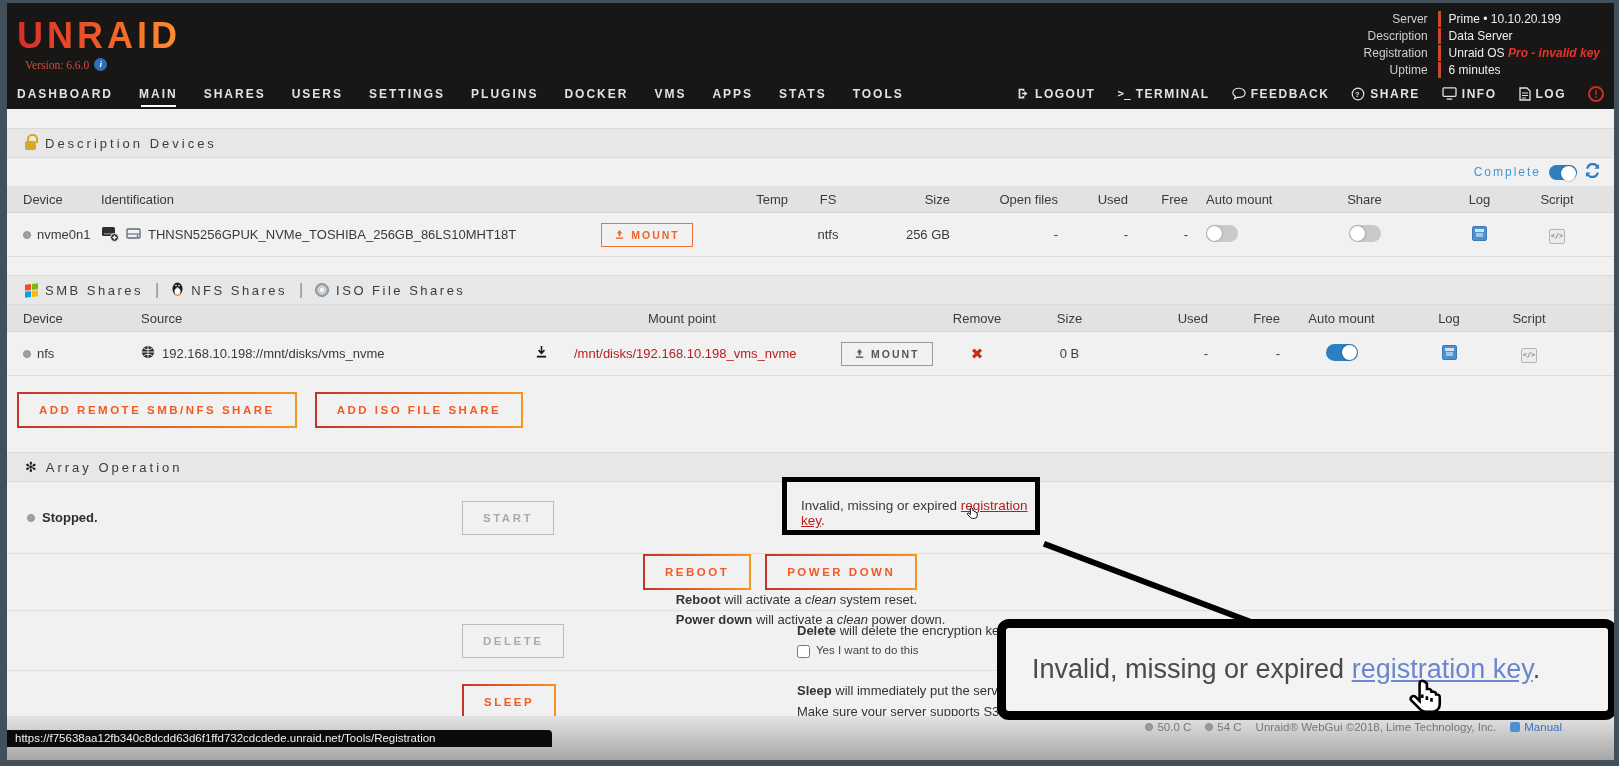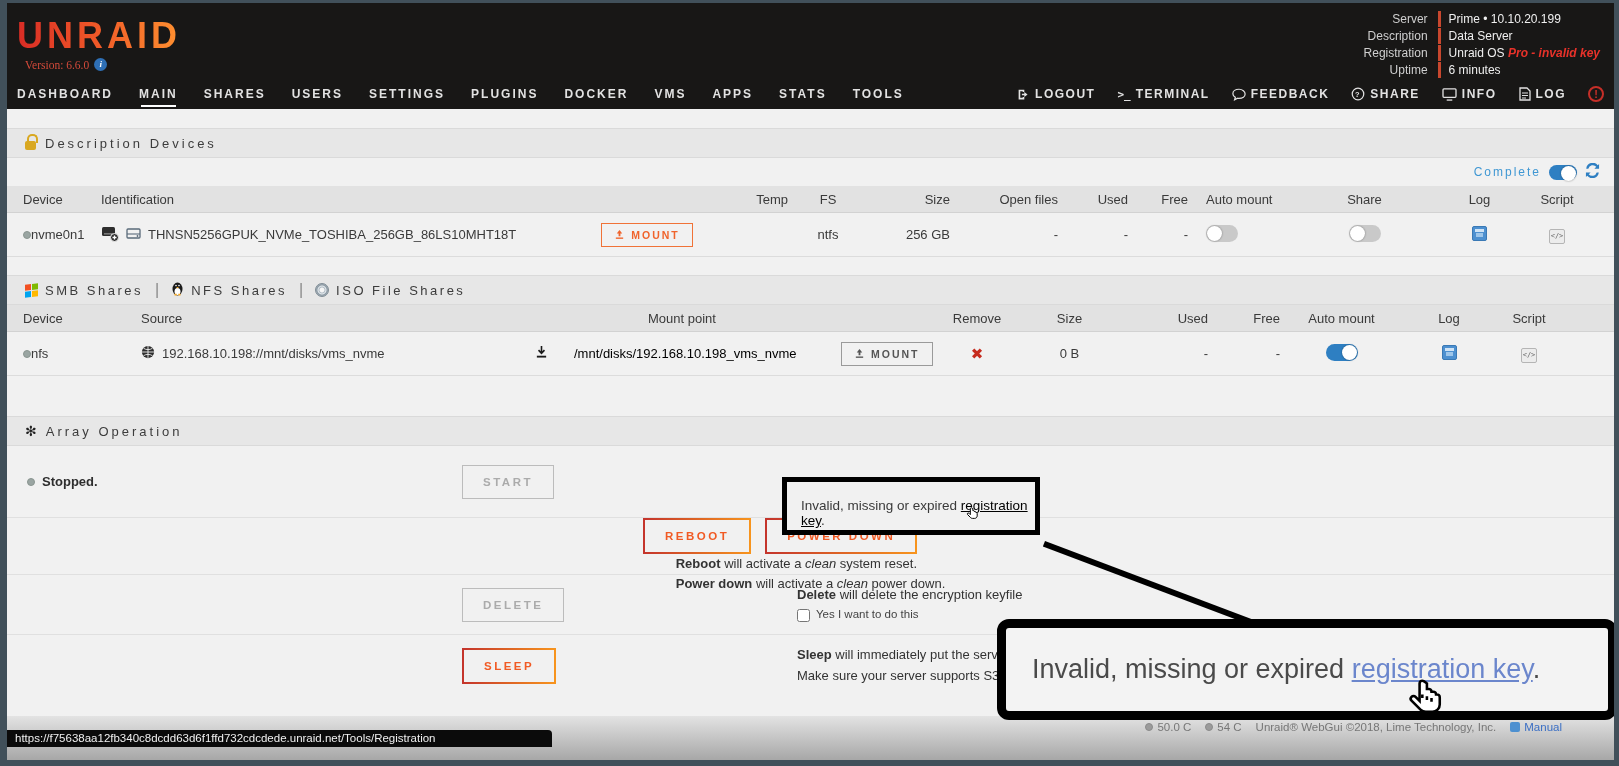--- a/index.html
+++ b/index.html
@@ -16,21 +16,21 @@
   .sysinfo .lbl { color:#cfcfcf; text-align:right; line-height:16px; }
   .sysinfo .val { color:#efefef; line-height:16px; border-left:3px solid #c8472e; padding-left:8px; }
   .sysinfo .val em { color:#e8322a; font-weight:bold; font-style:italic; }
 
   
   .navrow { position:absolute; left:0; right:0; bottom:0; height:30px; display:flex; align-items:center; justify-content:space-between; padding:0 10px; }
   .nav-left { display:flex; gap:26px; }
   .nav-item { color:#e2e2e2; font-size:12px; font-weight:bold; letter-spacing:2px; text-decoration:none; position:relative; cursor:pointer; }
   .nav-item.active::after { content:""; position:absolute; left:2px; right:2px; bottom:-6px; height:2px; background:#fff; }
   .nav-right { display:flex; gap:22px; align-items:center; }
-  .tool { color:#e2e2e2; font-size:12px; font-weight:bold; letter-spacing:1.5px; display:flex; align-items:center; gap:5px; cursor:pointer; }
+  .tool { color:#e2e2e2; font-size:12px; font-weight:bold; letter-spacing:1.5px; display:flex; align-items:flex-start; gap:5px; cursor:pointer; }
   .tool svg { display:block; }
   .term-glyph { font-family:"DejaVu Sans Mono",monospace; font-weight:bold; font-size:11px; letter-spacing:0; }
   .alert-circle { width:16px; height:16px; border:2px solid #c62f28; border-radius:50%; color:#c62f28; font-weight:bold; font-size:11px; line-height:12px; text-align:center; }
 
   
   .content { position:relative; background:#f1f1f1; }
   .spacer19 { height:19px; } .spacer18 { height:18px; } .spacer16 { height:16px; } .spacer24 { height:24px; }
   .section-bar { height:30px; background:#e7e7e7; border-top:1px solid #dadada; border-bottom:1px solid #dadada; display:flex; align-items:center; padding-left:18px; gap:9px; }
   .section-title { font-size:13px; color:#3c3c3c; letter-spacing:3px; }
   .lock { position:relative; width:11px; height:9px; background:#d9a821; border-radius:2px; margin-top:5px; }
@@ -53,40 +53,40 @@
   
   .t1c1{width:90px;} .t1c2{width:480px;} .t1c3{width:140px; text-align:center;} .t1c4{width:75px; text-align:right;}
   .t1c5{width:72px; text-align:center;} .t1c6{width:90px; text-align:right;} .t1c7{width:108px; text-align:right;}
   .t1c8{width:70px; text-align:right;} .t1c9{width:60px; text-align:right;} .t1c10{width:105px; padding-left:14px;}
   .t1c11{width:135px; text-align:center;} .t1c12{width:95px; text-align:center;} .t1c13{width:60px; text-align:center;}
   
   .t2c1{width:130px;} .t2c2{width:390px;} .t2c3{width:310px;} .t2c4{width:95px; text-align:center;}
   .t2c5{width:90px; text-align:center;} .t2c6{width:95px; text-align:center;} .t2c7{width:95px; text-align:right;}
   .t2c8{width:72px; text-align:right;} .t2c9{width:115px; text-align:center;} .t2c10{width:100px; text-align:center;} .t2c11{width:60px; text-align:center;}
 
-  .dev { display:flex; align-items:center; }
+  .dev { display:flex; align-items:center; gap:6px; }
   .dot { width:8px; height:8px; border-radius:50%; background:#9aa5a2; border:1px solid #8a9590; flex:none; }
   .ident { display:flex; align-items:center; gap:7px; }
 
   .btn-mount-orange { display:inline-flex; align-items:center; gap:6px; border:1px solid #f07237; color:#f0642c; background:transparent; font-size:10.5px; font-weight:bold; letter-spacing:2px; padding:5px 12px; cursor:pointer; }
   .btn-mount-gray { display:inline-flex; align-items:center; gap:6px; border:1px solid #9a9a9a; color:#555; background:transparent; font-size:10.5px; font-weight:bold; letter-spacing:2px; padding:5px 12px; cursor:pointer; }
 
   .iconbox-log { display:inline-block; width:15px; height:15px; border-radius:2px; background:#4d90d0; border:1px solid #3a79b5; position:relative; cursor:pointer; }
   .iconbox-log::before { content:""; position:absolute; left:2px; right:2px; top:2px; height:3px; background:#cfe3f5; }
   .iconbox-log::after { content:""; position:absolute; left:3px; right:3px; bottom:3px; height:4px; background:#9ec6ea; }
   .iconbox-script { display:inline-block; width:16px; height:15px; border:1px solid #b5b5b5; background:#ececec; color:#666; font-size:7px; line-height:13px; text-align:center; border-radius:2px; font-family:"DejaVu Sans Mono",monospace; cursor:pointer; }
 
   .tabs { display:flex; align-items:center; gap:12px; }
   .tab { display:flex; align-items:center; gap:7px; font-size:13px; color:#3c3c3c; letter-spacing:2.5px; cursor:pointer; }
   .tab-sep { color:#888; }
   .winlogo { display:grid; grid-template-columns:6px 6px; grid-template-rows:6px 6px; gap:1px; transform:skewY(-6deg); }
   .winlogo i { display:block; } .wl1{background:#f25022;} .wl2{background:#7fba00;} .wl3{background:#00a4ef;} .wl4{background:#ffb900;}
   .disc { width:14px; height:14px; border-radius:50%; background:radial-gradient(circle,#f6f6f6 0 2px,#aeb9c2 3px,#e8eef2 4px,#8c99a3 5px,#b7c2ca 7px); border:1px solid #7e8b94; }
 
-  .mp-link { color:#000000; text-decoration:none; cursor:pointer; }
+  .mp-link { color:#b91c1c; text-decoration:none; cursor:pointer; }
   .remove-x { color:#c62b1e; font-size:15px; font-weight:bold; cursor:pointer; }
 
   .addbtn-row { display:flex; gap:18px; padding-left:10px; }
   .btn-orange { border:2px solid; border-image:linear-gradient(90deg,#c4342c,#f7941d) 1; color:#f15a24; background:transparent; font-size:11.5px; font-weight:bold; letter-spacing:2.5px; padding:10px 20px; cursor:pointer; }
   .btn-disabled { border:1px solid #bcbcbc; color:#ababab; background:transparent; font-size:11.5px; font-weight:bold; letter-spacing:2.5px; padding:10px 20px; }
 
   .op-row { position:relative; display:flex; align-items:center; border-bottom:1px solid #e0e0e0; }
   .op-left { width:455px; padding-left:20px; display:flex; align-items:center; gap:7px; font-size:13px; color:#2e2e2e; }
   .op-buttons { width:335px; display:flex; gap:14px; }
   .op-desc { flex:1; font-size:13px; color:#333; line-height:1.55; }
@@ -360,20 +360,24 @@
       <div class="cell t2c6">0 B</div>
       <div class="cell t2c7">-</div>
       <div class="cell t2c8">-</div>
       <div class="cell t2c9"><span class="toggle on"></span></div>
       <div class="cell t2c10"><span class="iconbox-log"></span></div>
       <div class="cell t2c11"><span class="iconbox-script">&lt;/&gt;</span></div>
     </div>
 
     <div class="spacer16"></div>
 
+    <div class="addbtn-row">
+      <button class="btn-orange">ADD REMOTE SMB/NFS SHARE</button>
+      <button class="btn-orange">ADD ISO FILE SHARE</button>
+    </div>
 
     <div class="spacer24"></div>
 
     <div class="section-bar">
       <span class="flake">✻</span>
       <span class="section-title">Array Operation</span>
     </div>
 
     <div class="op-row r1">
       <div class="op-left">

